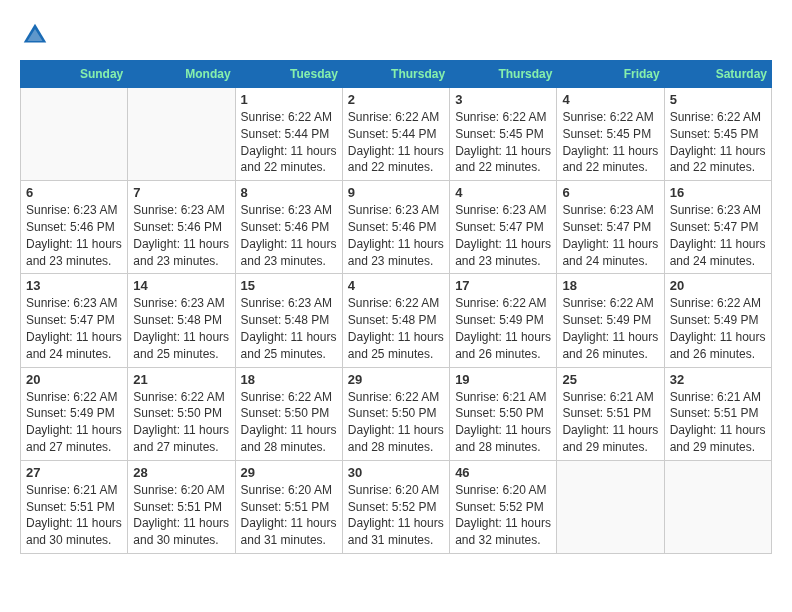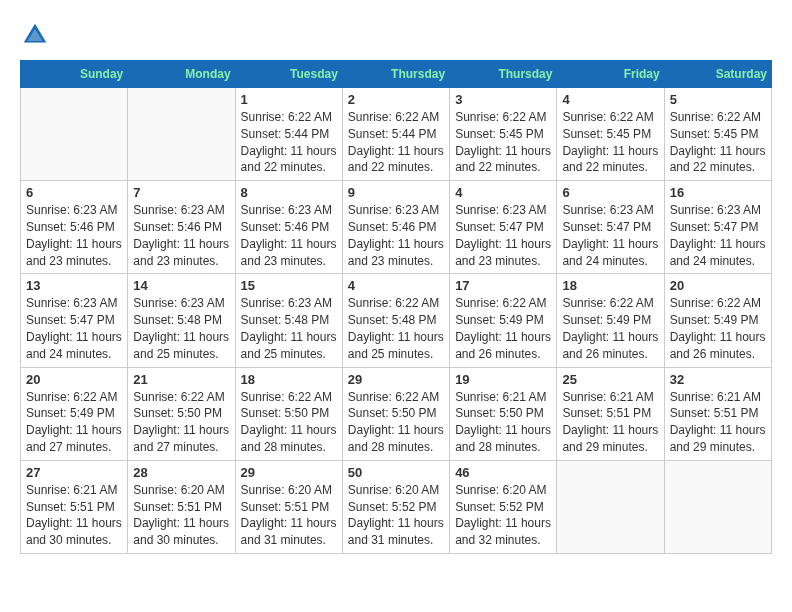--- a/index.html
+++ b/index.html
@@ -307,21 +307,21 @@
 Sunset: 5:51 PM
 Daylight: 11 hours and 30 minutes.</div>
         </td>
         <td>
           <span class="day-num">29</span>
           <div class="day-info" style="white-space: pre-line;">Sunrise: 6:20 AM
 Sunset: 5:51 PM
 Daylight: 11 hours and 31 minutes.</div>
         </td>
         <td>
-          <span class="day-num">50</span>
+          <span class="day-num">30</span>
           <div class="day-info" style="white-space: pre-line;">Sunrise: 6:20 AM
 Sunset: 5:52 PM
 Daylight: 11 hours and 31 minutes.</div>
         </td>
         <td>
           <span class="day-num">46</span>
           <div class="day-info" style="white-space: pre-line;">Sunrise: 6:20 AM
 Sunset: 5:52 PM
 Daylight: 11 hours and 32 minutes.</div>
         </td>

